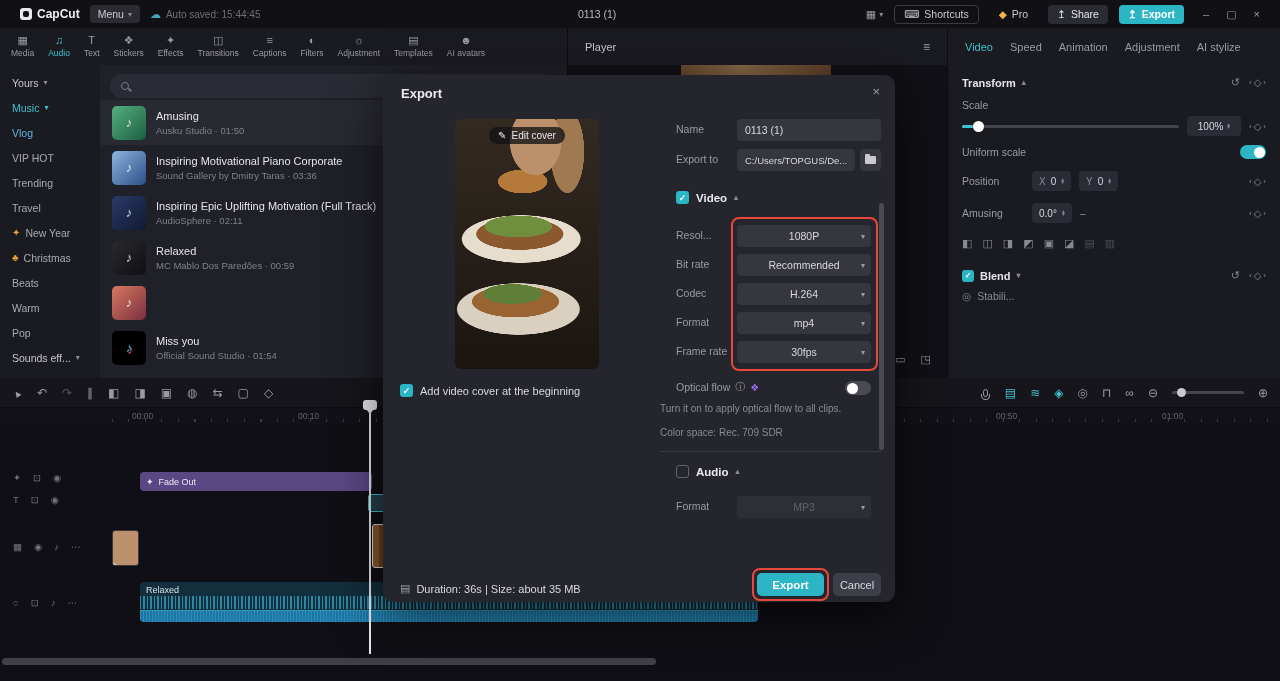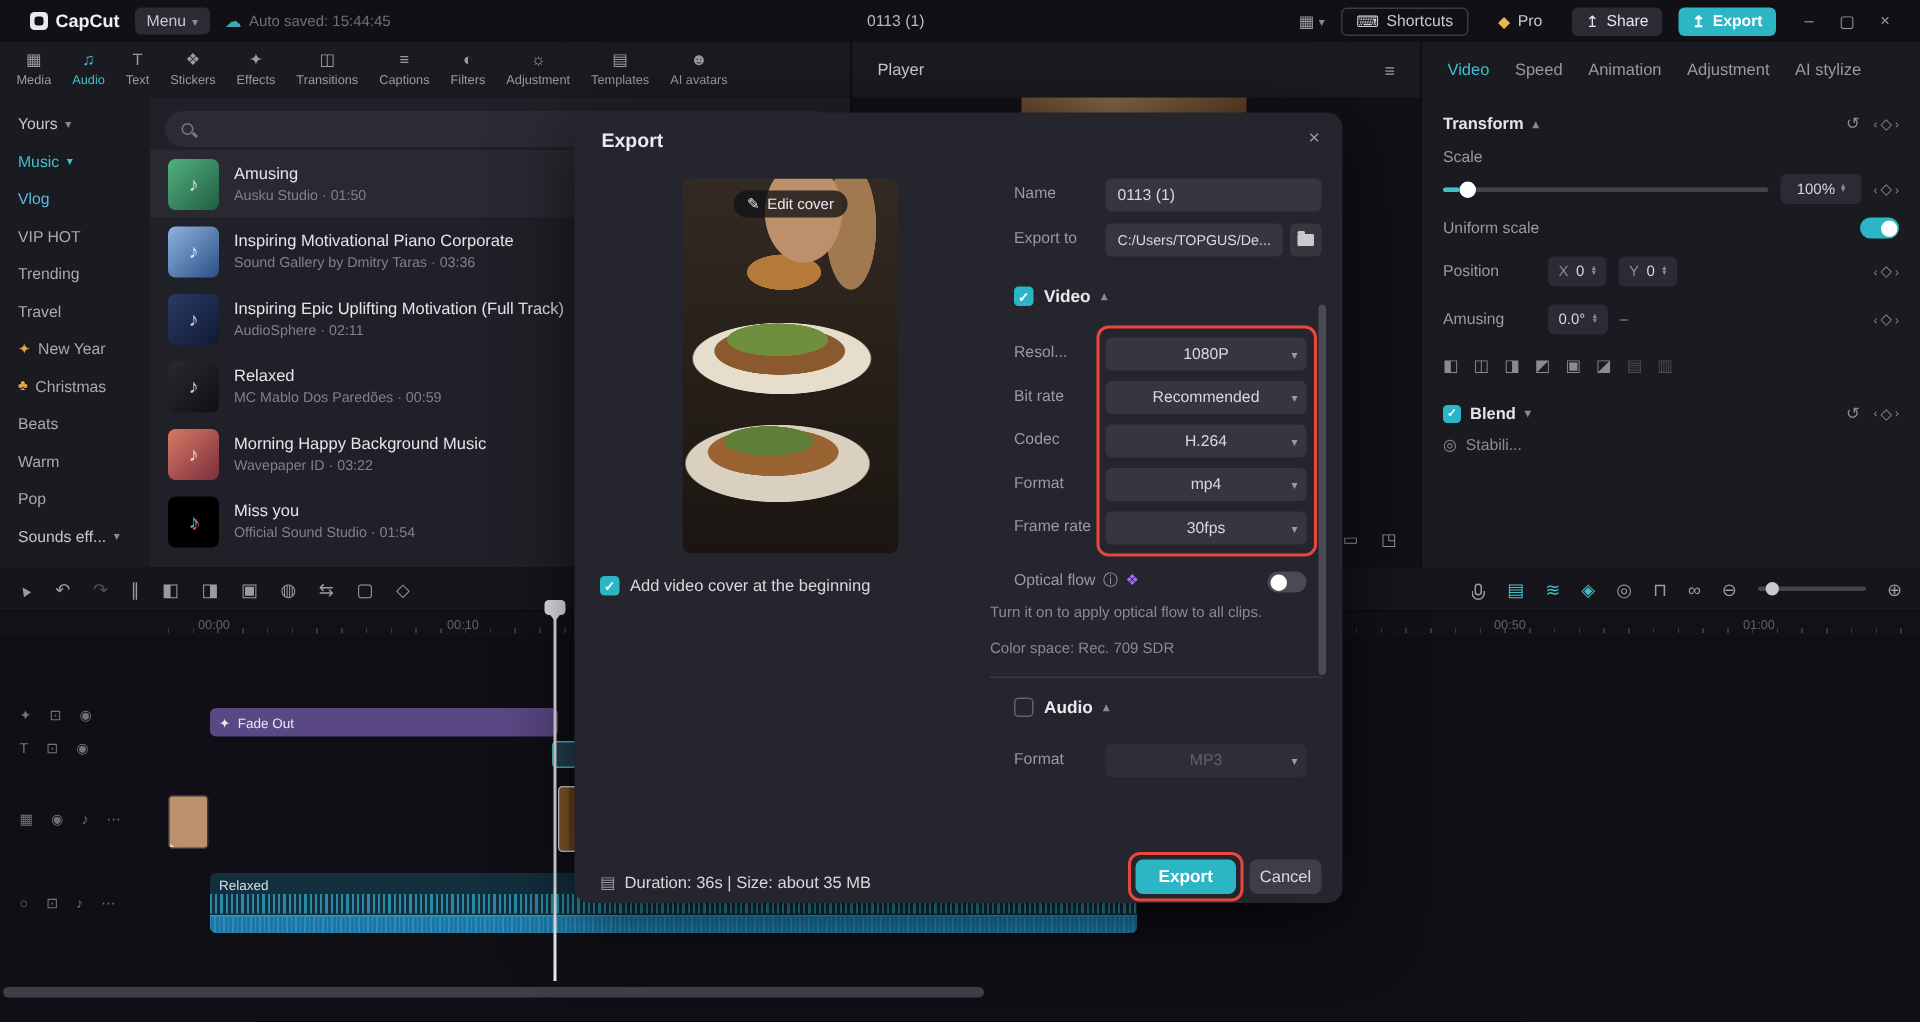--- a/index.html
+++ b/index.html
@@ -336,24 +336,20 @@
     </div>
     <div class="song" style="top:170px">
       <div class="thumb th3">♪</div>
       <div class="meta">
           <span class="t">Relaxed</span>
           <span class="s">MC Mablo Dos Paredões · 00:59</span>
         </div>
     </div>
     <div class="song" style="top:215px">
       <div class="thumb th4">♪</div>
-      <div class="meta">
-          <span class="t">Morning Happy Background Music</span>
-          <span class="s">Wavepaper ID · 03:22</span>
-        </div>
     </div>
     <div class="song" style="top:260px">
       <div class="thumb th5">
           <span class="tiktok-note">♪</span>
         </div>
       <div class="meta">
           <span class="t">Miss you</span>
           <span class="s">Official Sound Studio · 01:54</span>
         </div>
     </div>

